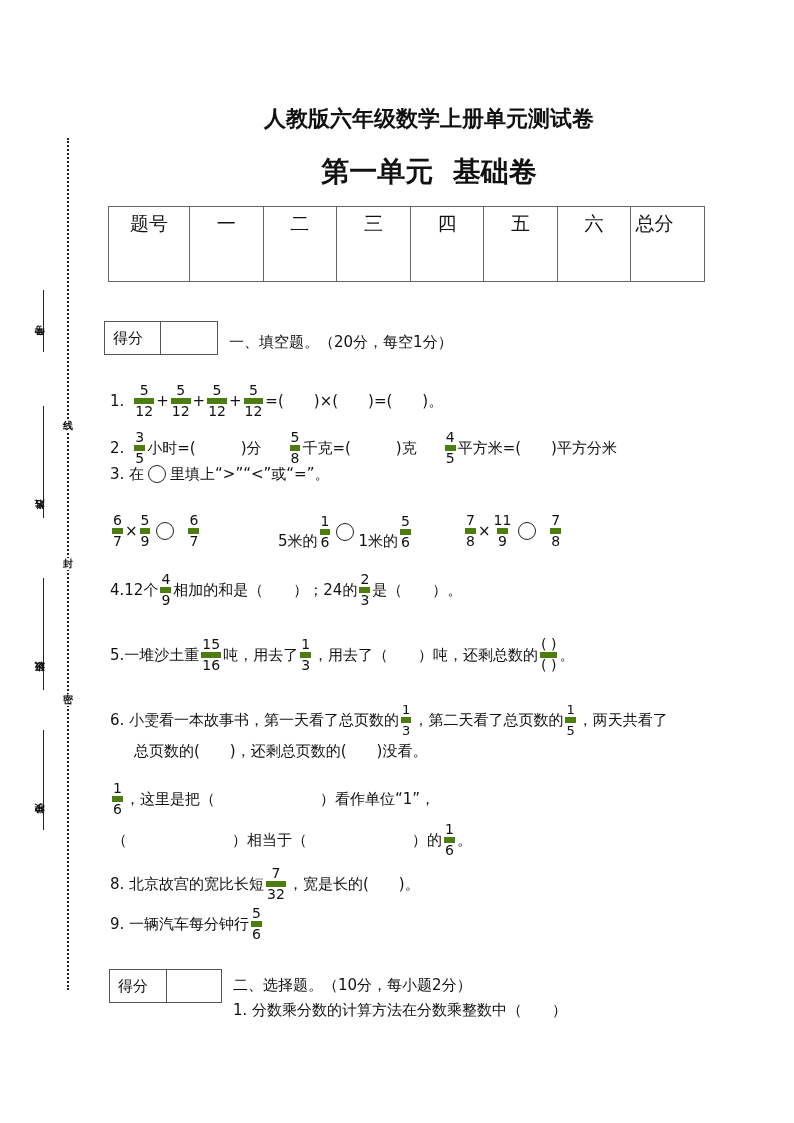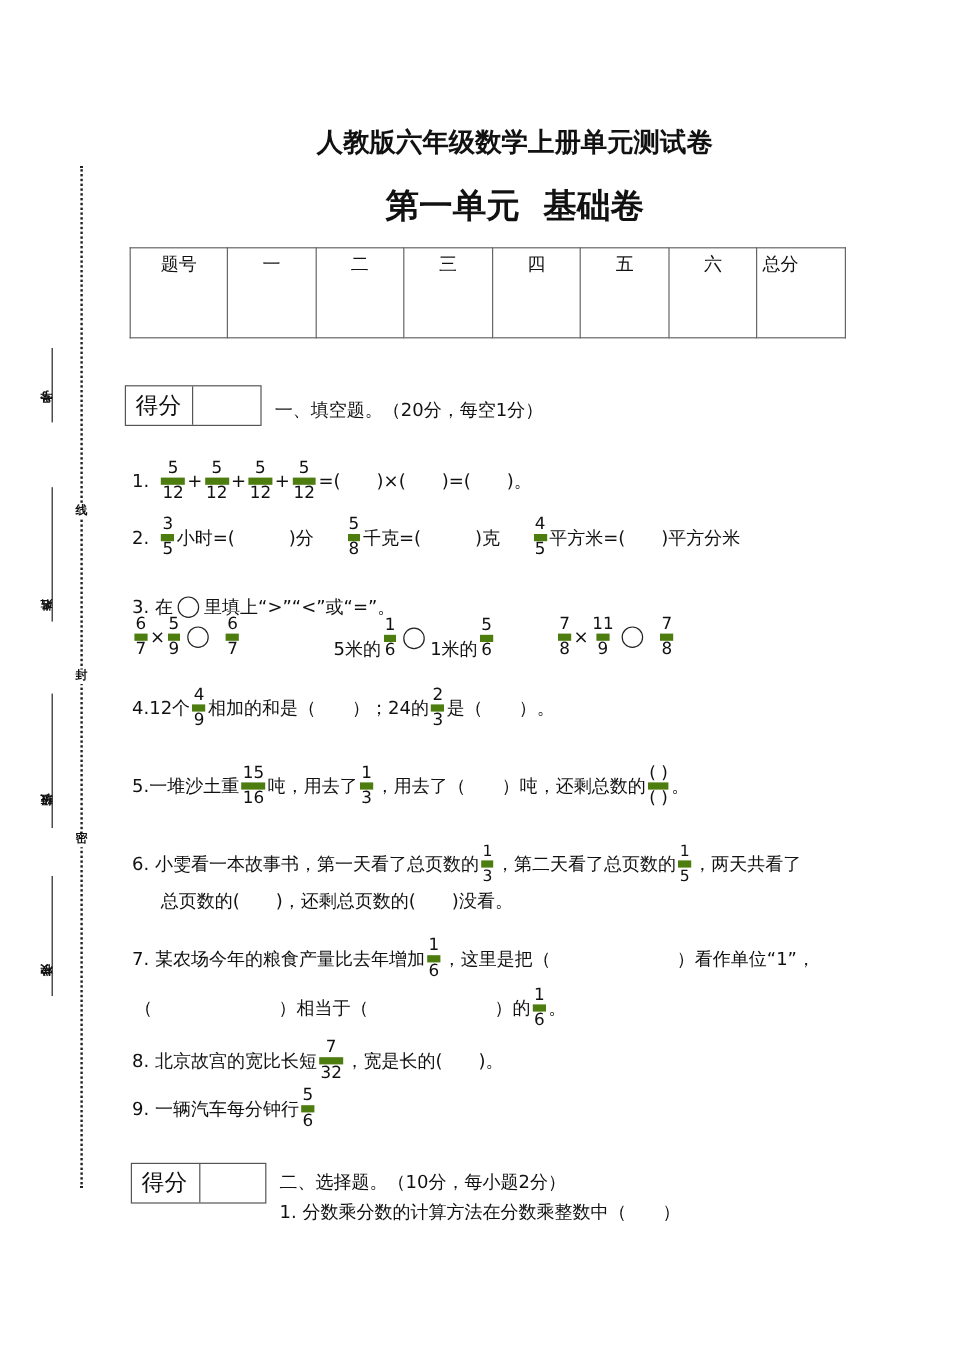--- a/index.html
+++ b/index.html
@@ -2,25 +2,25 @@
 <html><head>
 <meta charset="utf-8">
 <style>
   html, body { margin:0; padding:0; background:#ffffff; }
   body { width:794px; height:1123px; position:relative; overflow:hidden;
          font-family:"DejaVu Sans","Liberation Sans",sans-serif; color:#111; }
   .abs { position:absolute;margin-left:32px; }
   .title1 { left:0; width:794px; top:104px; text-align:center; font-family:"DejaVu Serif","Liberation Serif",serif; font-size:22px; font-weight:bold; letter-spacing:0px; }
   .title2 { left:0; width:794px; top:153px; text-align:center; font-size:28px; font-weight:bold; }
   table.score { position:absolute; left:108px; top:206px; width:597px; height:76px; border-collapse:collapse; table-layout:fixed; }
-  table.score td { border:1.3px solid #666; font-size:15px; vertical-align:top; padding-top:4px; text-align:center; height:36px; }
+  table.score td { border:1.3px solid #666; font-size:19px; vertical-align:top; padding-top:4px; text-align:center; height:36px; }
   table.score td.first { width:78px; }
   table.score td.total { text-align:left; padding-left:4px; }
   .scorebox { position:absolute; border:1.3px solid #555; height:32px; display:flex; }
-  .scorebox .lbl { border-right:1.3px solid #555; display:flex; align-items:center; padding-left:8px; font-size:19px; }
+  .scorebox .lbl { border-right:1.3px solid #555; display:flex; align-items:center; padding-left:8px; font-size:15px; }
   .q { position:absolute; font-size:15px; white-space:nowrap; line-height:20px; display:flex; align-items:center; }
   .frac { display:inline-flex; flex-direction:column; align-items:center; vertical-align:middle; margin:0 2px; font-size:14px; line-height:15px; }
   .frac .num { padding:0 1px; }
   .frac .den { border-top:6px solid #4d7c0f; padding:0 1px; }
   .circle { display:inline-block; width:16px; height:16px; border:1.5px solid #222; border-radius:50%; margin:0 4px; vertical-align:middle; }
   .side-line { position:absolute; left:43px; width:1px; background:#222; }
   .dotted { position:absolute; left:67px; top:138px; height:852px; border-left:2px dotted #222; }
   .vlabel { position:absolute; font-size:10px; font-weight:bold; writing-mode:vertical-rl; transform:rotate(180deg); line-height:12px; }
   .vmark { position:absolute; font-size:10px; font-weight:bold; background:#fff; line-height:12px; }
   .gap { display:inline-block; }
@@ -105,21 +105,21 @@
     </span>
   <span>千克=(　　　)克</span>
   <span class="gap" style="width:26px;"></span>
   <span class="frac">
       <span class="num">4</span>
       <span class="den">5</span>
     </span>
   <span>平方米=(　　)平方分米</span>
 </div>
 
-<div class="q" style="left:110px;top:496px;">
+<div class="q" style="left:110px;top:464px;">
   <span>3. 在</span>
   <span class="circle"></span>
   <span>里填上“&gt;”“&lt;”或“=”。</span>
 </div>
 <div class="q" style="left:110px;top:513px;">
   <span class="frac">
       <span class="num">6</span>
       <span class="den">7</span>
     </span>
   <span>×</span>
@@ -207,21 +207,20 @@
   <span>，第二天看了总页数的</span>
   <span class="frac" style="font-size:13px;">
       <span class="num">1</span>
       <span class="den">5</span>
     </span>
   <span>，两天共看了</span>
 </div>
 <div class="q" style="left:134px;top:741px;">总页数的(　　)，还剩总页数的(　　)没看。</div>
 
 <div class="q" style="left:110px;top:781px;">
-  <span>7. 某农场今年的粮食产量比去年增加</span>
   <span class="frac">
       <span class="num">1</span>
       <span class="den">6</span>
     </span>
   <span>，这里是把（　　　　　　　）看作单位“1”，</span>
 </div>
 <div class="q" style="left:112px;top:822px;">
   <span>（　　　　　　　）相当于（　　　　　　　）的</span>
   <span class="frac">
       <span class="num">1</span>

